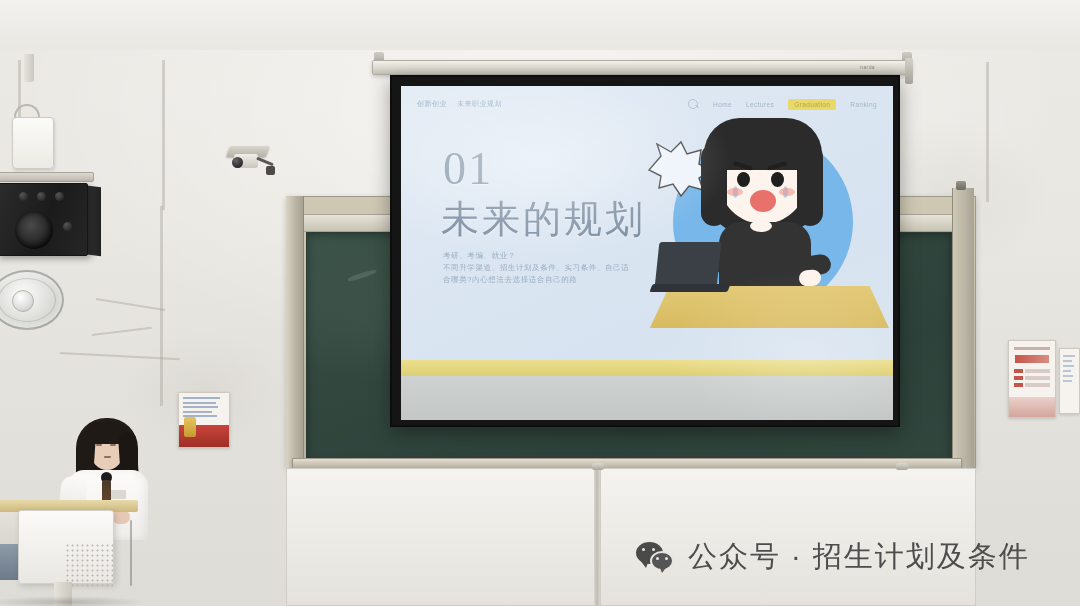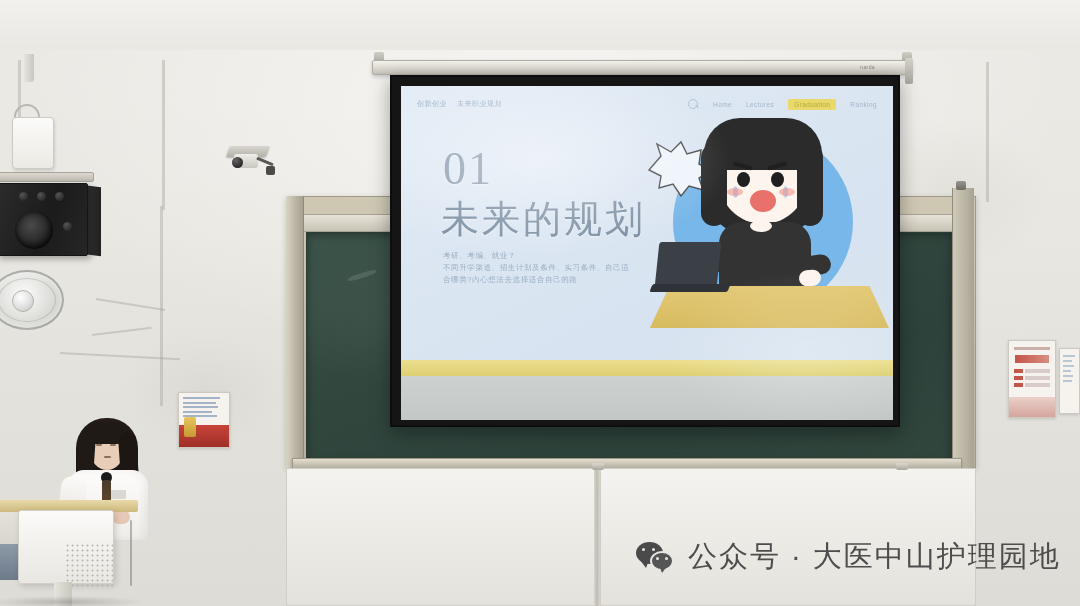--- a/index.html
+++ b/index.html
@@ -744,16 +744,16 @@
 
   <div class="watermark">
     <span class="wechat-ic">
       <span class="wc-a"></span>
       <span class="wc-dot" style="left:6px;top:6px;"></span>
       <span class="wc-dot" style="left:16px;top:6px;"></span>
       <span class="wc-b"></span>
       <span class="wc-dot" style="left:20px;top:15px;"></span>
       <span class="wc-dot" style="left:29px;top:15px;"></span>
     </span>
-    <span>公众号 · 大医中山护理园地</span>
+    <span>公众号 · 招生计划及条件</span>
   </div>
 
 </div>
 
 </body></html>

